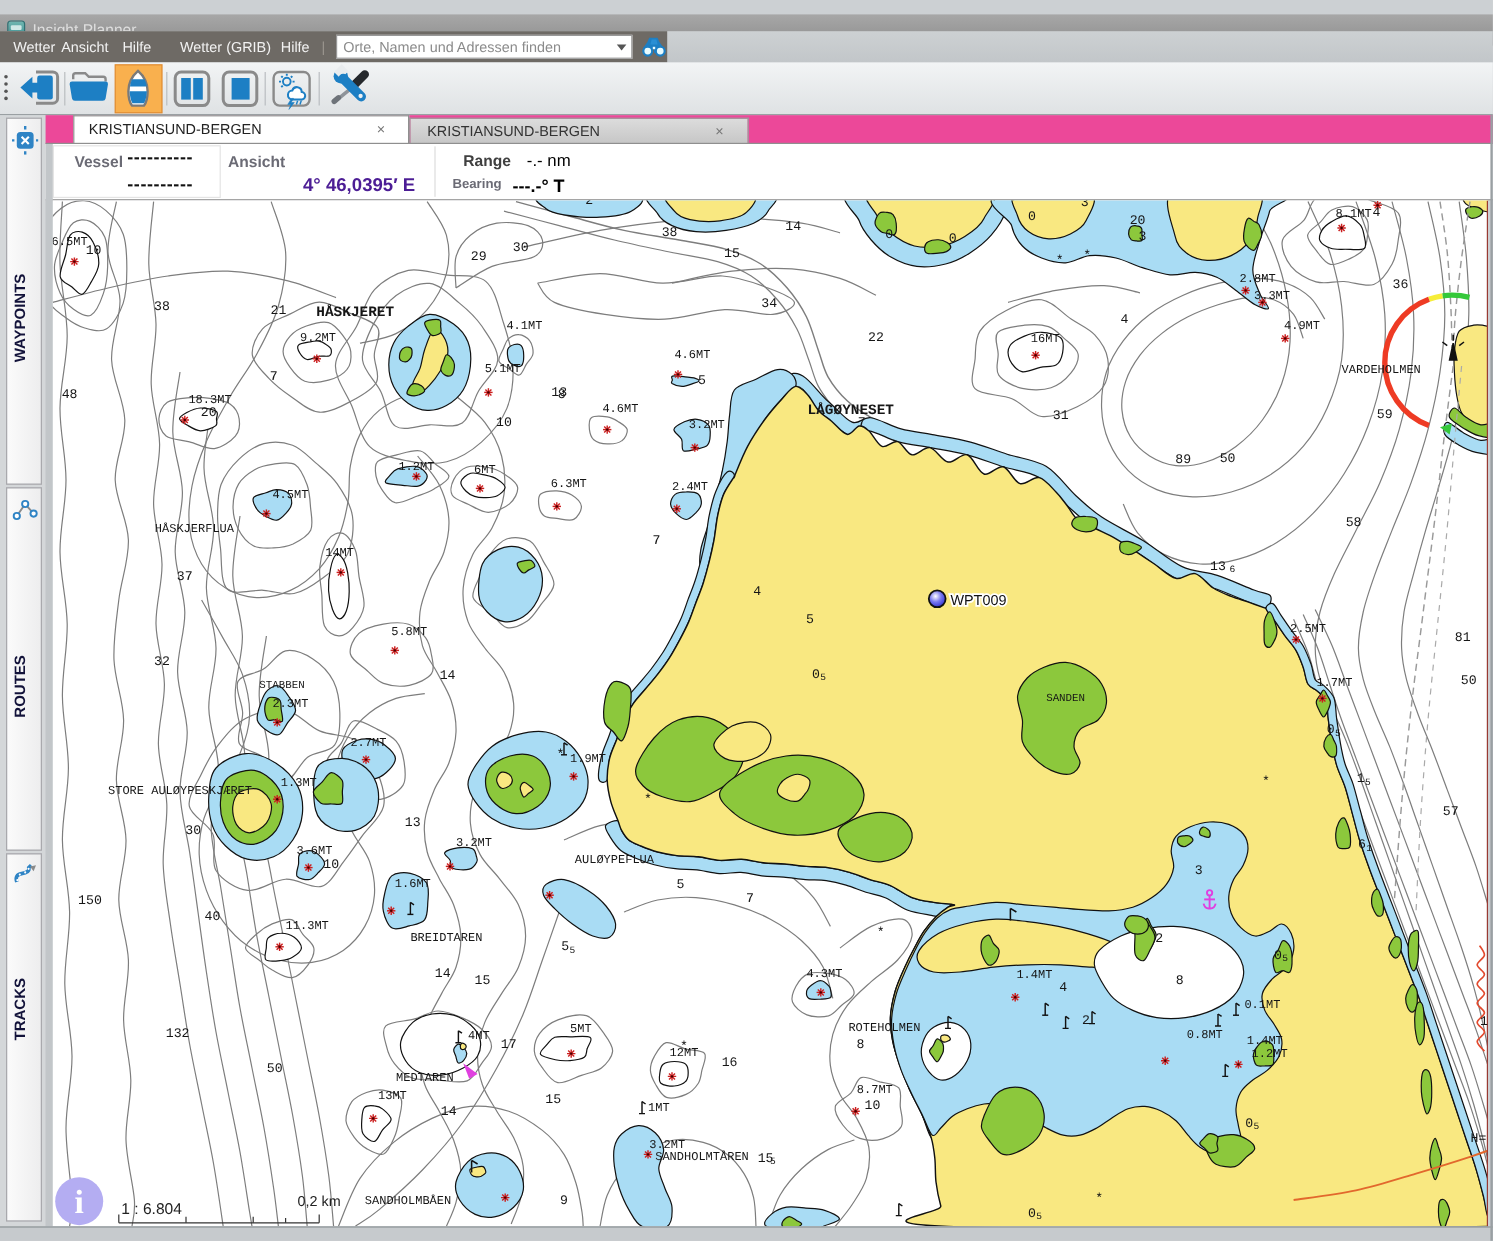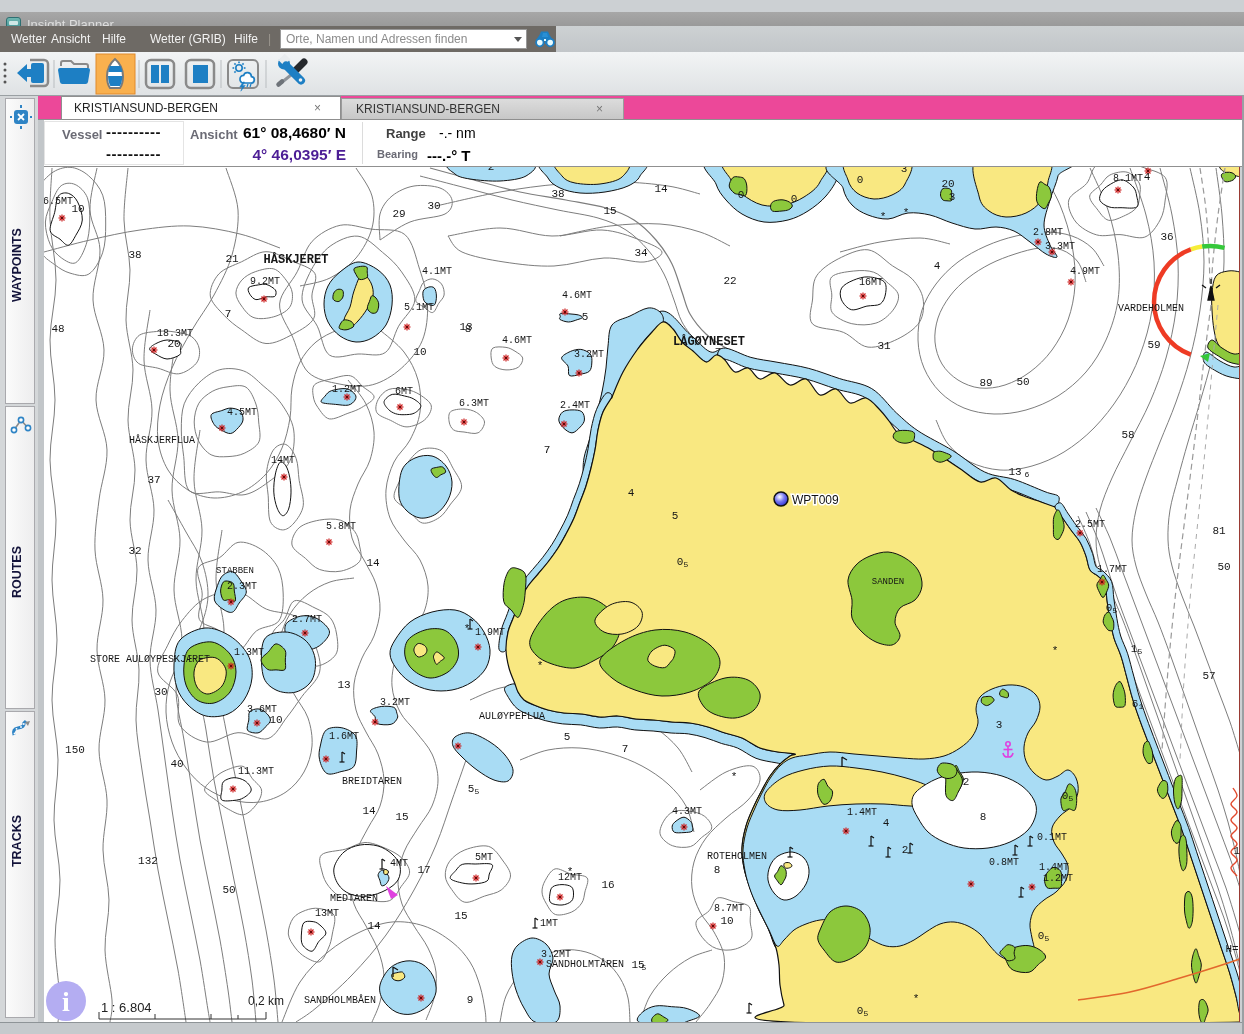--- a/index.html
+++ b/index.html
@@ -169,21 +169,20 @@
     <span style="position:absolute;left:254px;top:3px;font-size:12px;color:#777">×</span>
   </div>
   <div style="position:absolute;left:0;bottom:0;width:1206px;height:1px;background:#8f8f8f"></div>
 </div>
 <div id="infopanel">
   <div style="position:absolute;left:6px;top:1px;width:140px;height:44px;border:1px solid #e4e4e4"></div>
   <span style="position:absolute;left:24px;top:7px;color:#6b6b75;font-weight:bold;font-size:13px">Vessel</span>
   <span style="position:absolute;left:68px;top:3px;color:#111;font-weight:bold;font-size:15px;letter-spacing:0.5px">----------</span>
   <span style="position:absolute;left:68px;top:25px;color:#111;font-weight:bold;font-size:15px;letter-spacing:0.5px">----------</span>
   <span style="position:absolute;left:152px;top:7px;color:#6b6b75;font-weight:bold;font-size:13px">Ansicht</span>
-  <span style="position:absolute;left:0;width:308px;top:4px;color:#000;font-weight:bold;font-size:15.5px;text-align:right">61° 08,4680′ N</span>
   <span style="position:absolute;left:0;width:308px;top:26px;color:#4c1d95;font-weight:bold;font-size:15.5px;text-align:right">4° 46,0395′ E</span>
   <div style="position:absolute;left:324px;top:2px;width:1px;height:42px;background:#dcdcdc"></div>
   <span style="position:absolute;left:348px;top:6px;color:#404040;font-weight:bold;font-size:13px">Range</span>
   <span style="position:absolute;left:401px;top:5px;color:#000;font-weight:normal;font-size:14px">-.- nm</span>
   <span style="position:absolute;left:339px;top:28px;color:#6b6b75;font-weight:bold;font-size:11px">Bearing</span>
   <span style="position:absolute;left:389px;top:27px;color:#000;font-weight:bold;font-size:15px">---.-° T</span>
 </div>
 <div id="splitter"></div>
 <div id="chart">
 <svg width="1196" height="855" viewBox="44 167 1196 855">

